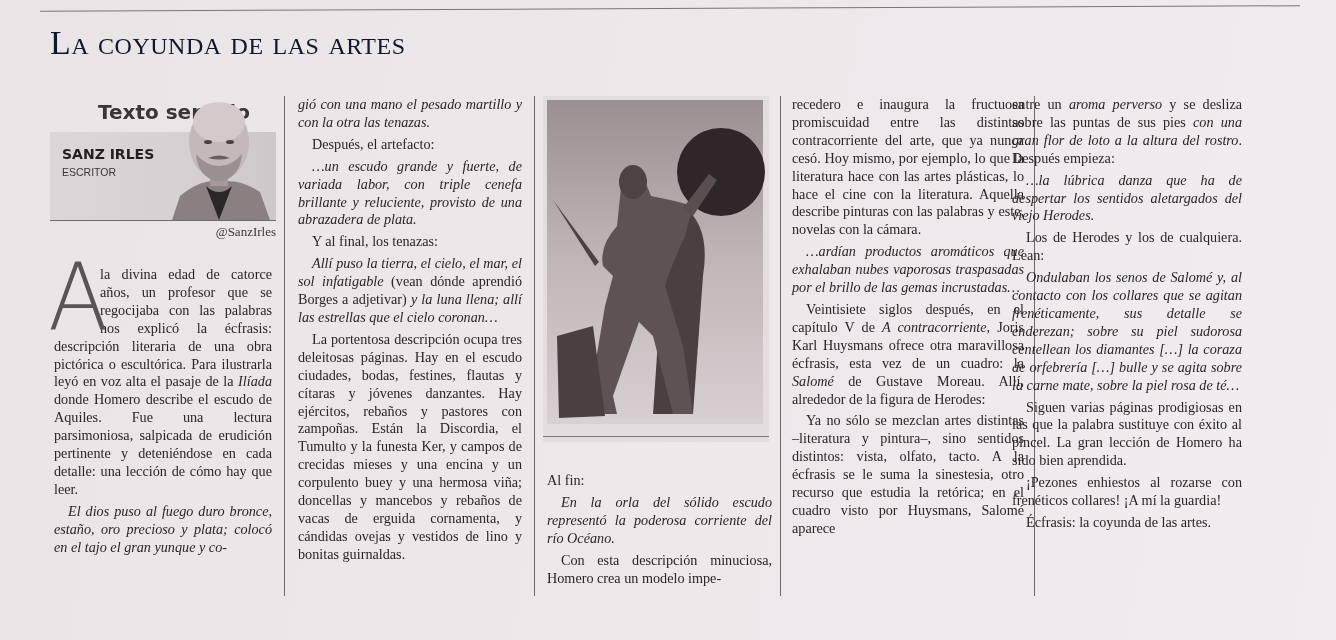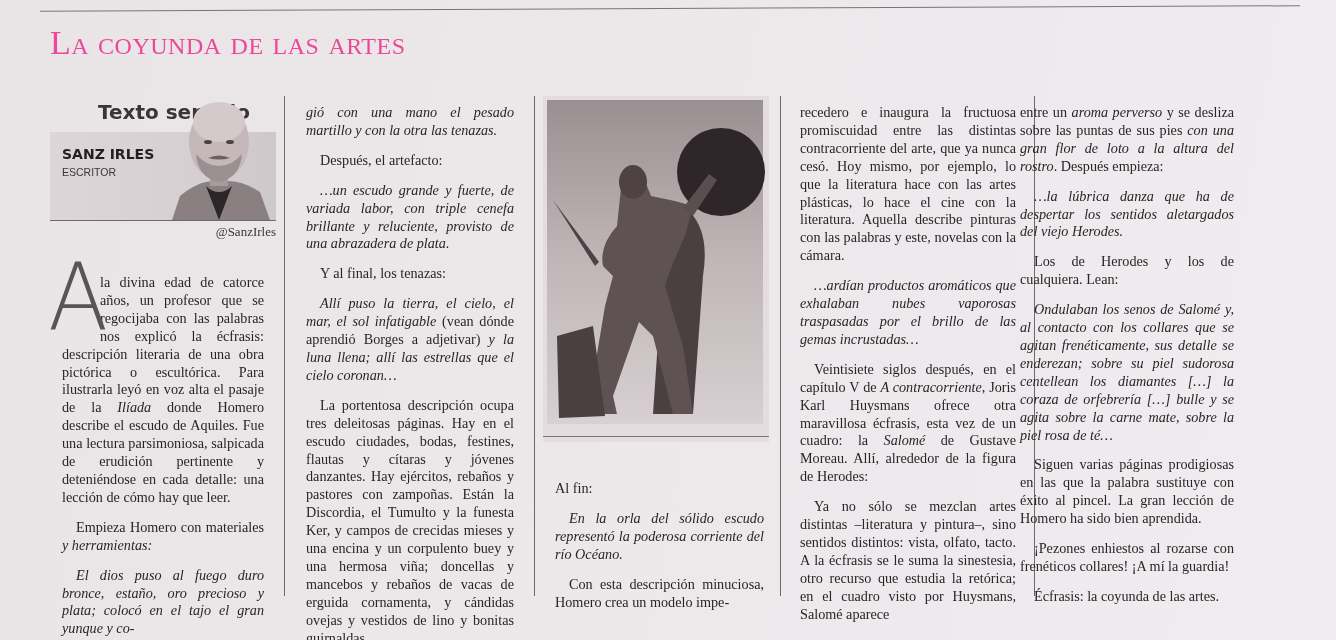--- a/index.html
+++ b/index.html
@@ -11,29 +11,29 @@
       position: relative;
     }
     .top-rule {
       position: absolute; left: 40px; top: 8px; width: 1260px; height: 1px;
       background: #7a7476; transform: rotate(-0.25deg);
     }
     .headline {
       position: absolute; left: 50px; top: 24px;
       font-family: "Liberation Serif", serif;
       font-size: 34px; letter-spacing: 0.5px;
-      color: #ec4899; margin: 0; font-weight: normal;
+      color: #0f172a; margin: 0; font-weight: normal;
       font-variant: small-caps;
     }
     .col {
       position: absolute; top: 92px;
       font-size: 14.2px; line-height: 17.9px;
       text-align: justify; hyphens: manual;
     }
-    .col p { margin: 12px; }
+    .col p { margin: 4px; }
     .col .ind { text-indent: 14px; }
     .col i { font-style: italic; }
     .rule-v {
       position: absolute; width: 1px; background: #6e686a;
     }
     
     #c1 { left: 50px; width: 226px; top: 262px; }
     #c2 { left: 294px; width: 232px; }
     #c3 { left: 543px; width: 233px; top: 468px; }
     #c4 { left: 788px; width: 240px; }
@@ -109,21 +109,20 @@
 
       <path d="M46 62 Q57 57 68 62 Q57 65 46 62 Z" fill="#6a6062"></path>
     </svg>
   </div>
   <div class="handle">@SanzIrles</div>
 </div>
 
 <div class="col" id="c1">
   <div class="dropcap">A</div>
   <p>la divina edad de catorce años, un profesor que se regocijaba con las palabras nos explicó la écfrasis: descripción literaria de una obra pictórica o escultórica. Para ilustrarla leyó en voz alta el pasaje de la <i>Ilíada</i> donde Homero describe el escudo de Aquiles. Fue una lectura parsimoniosa, salpicada de erudición pertinente y deteniéndose en cada detalle: una lección de cómo hay que leer.</p>
-  <p class="ind">Empieza Homero con materiales <i>y herramientas:</i></p>
   <p class="ind"><i>El dios puso al fuego duro bronce, estaño, oro precioso y plata; colocó en el tajo el gran yunque y co-</i></p>
 </div>
 
 <div class="rule-v" style="left:284px; top:96px; height:500px;"></div>
 
 <div class="col" id="c2">
   <p><i>gió con una mano el pesado martillo y con la otra las tenazas.</i></p>
   <p class="ind">Después, el artefacto:</p>
   <p class="ind"><i>…un escudo grande y fuerte, de variada labor, con triple cenefa brillante y reluciente, provisto de una abrazadera de plata.</i></p>
   <p class="ind">Y al final, los tenazas:</p>

